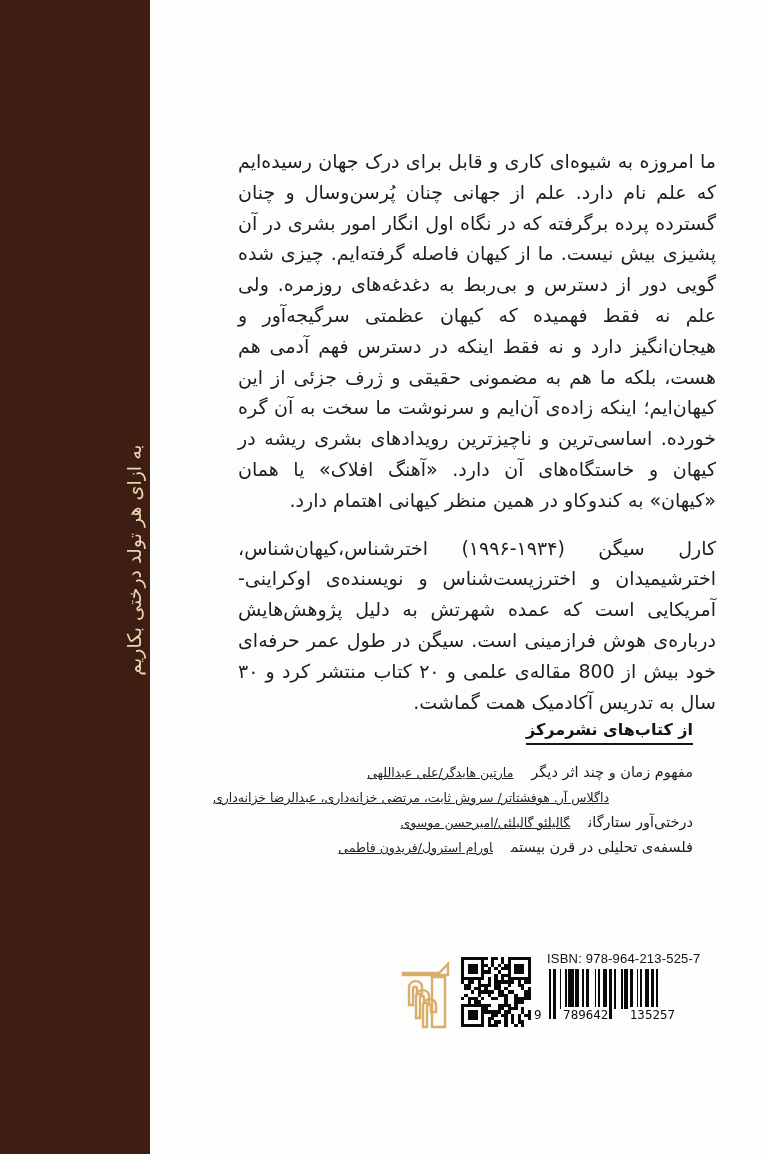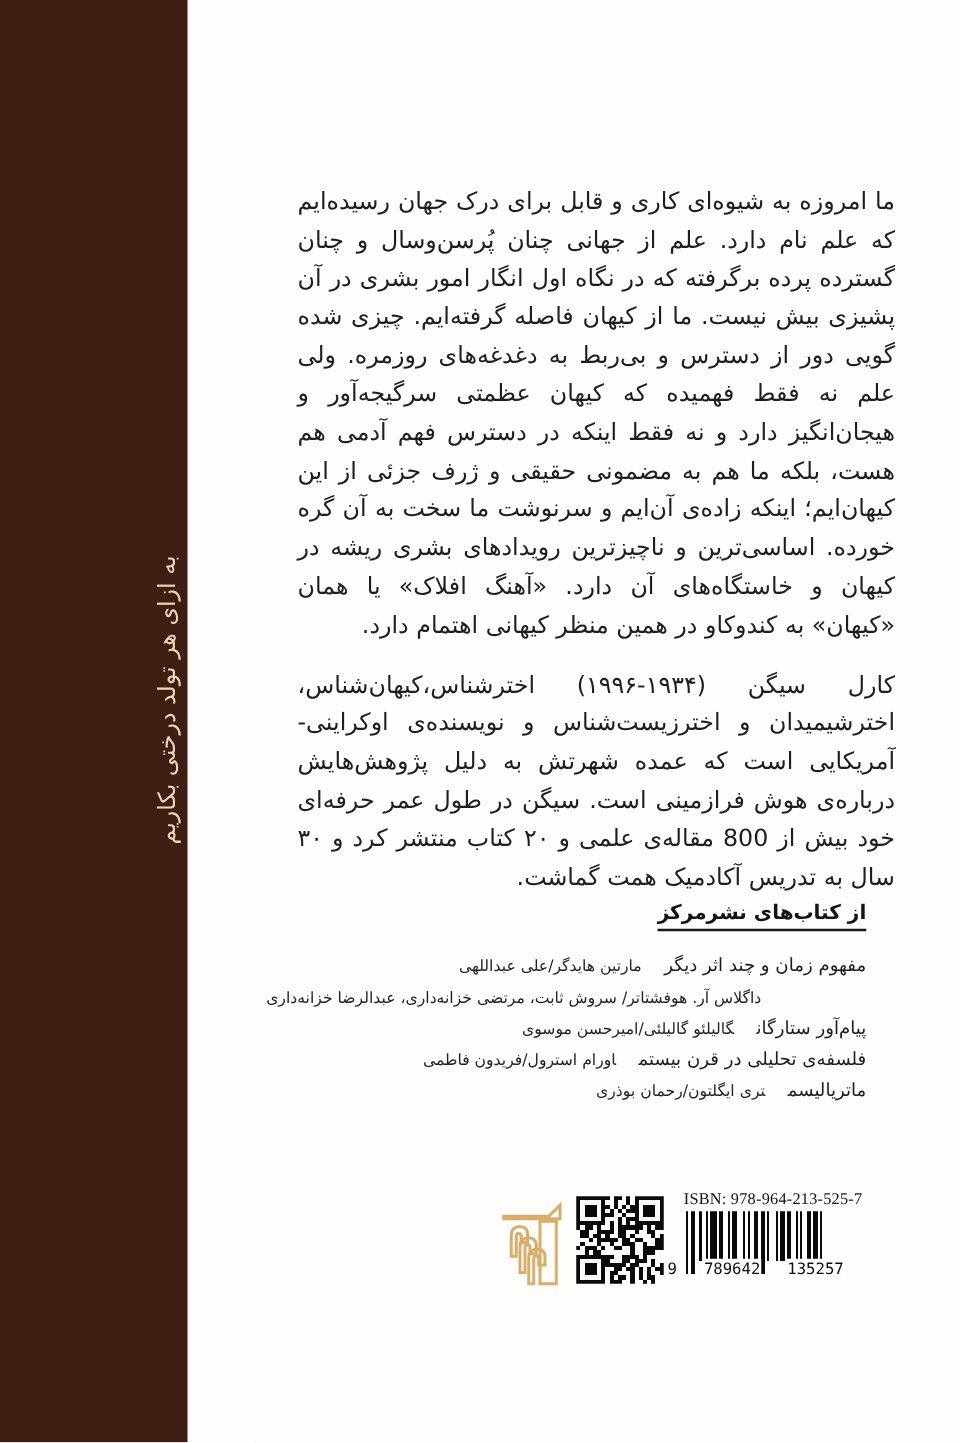--- a/index.html
+++ b/index.html
@@ -28,29 +28,29 @@
     position:absolute;right:75px;top:720px;direction:rtl;
     font-weight:bold;font-size:16px;color:#141414;
     border-bottom:2.5px solid #161616;padding-bottom:4px;
   }
   .book-list{
     position:absolute;right:75px;top:759px;width:540px;
     direction:rtl;text-align:right;color:#1c1c1c;
   }
   .book-row{height:25px;line-height:25px;white-space:nowrap;}
   .book-title{font-weight:normal;font-size:14.5px;}
-  .book-authors{font-size:12.5px;margin-right:18px;color:#222;}
+  .book-authors{font-size:12.5px;margin-right:18px;color:#222;text-decoration:underline;}
   .book-row.indent{padding-right:84px;}
   .book-row.indent .book-authors{margin-right:0;}
   
   .logo{position:absolute;left:399px;top:956px;}
   .qr{position:absolute;left:461px;top:957px;width:70px;height:70px;}
   .isbn-label{
     position:absolute;left:547px;top:951px;
-    font-family:Liberation Serif, serif;font-size:13px;color:#111;
+    font-family:Liberation Sans, sans-serif;font-size:13px;color:#111;
     letter-spacing:0.2px;white-space:nowrap;
   }
   .barcode{position:absolute;left:533px;top:969px;width:145px;height:52px;}
   .bc-digits{
     position:absolute;left:533px;top:1007px;width:143px;
     display:flex;justify-content:space-between;
     font-family:"DejaVu Sans Mono",monospace;font-size:12.5px;color:#0e0e0e;
   }
   .bc-digits span{background:#fff;padding:0 1px;}
   .price{
@@ -75,27 +75,24 @@
   <div class="books-heading">از کتاب‌های نشرمرکز</div>
 
   <div class="book-list">
     <div class="book-row">
       <span class="book-title">مفهوم زمان و چند اثر دیگر</span><span class="book-authors">مارتین هایدگر/علی عبداللهی</span>
     </div>
     <div class="book-row indent">
       <span class="book-authors">داگلاس آر. هوفشتاتر/ سروش ثابت، مرتضی خزانه‌داری، عبدالرضا خزانه‌داری</span>
     </div>
     <div class="book-row">
-      <span class="book-title">پیام‌آور ستارگان</span><span class="book-authors">گالیلئو گالیلئی/امیرحسن موسوی</span>
+      <span class="book-title">درختی‌آور ستارگان</span><span class="book-authors">گالیلئو گالیلئی/امیرحسن موسوی</span>
     </div>
     <div class="book-row">
       <span class="book-title">فلسفه‌ی تحلیلی در قرن بیستم</span><span class="book-authors">اورام استرول/فریدون فاطمی</span>
-    </div>
-    <div class="book-row">
-      <span class="book-title">ماتریالیسم</span><span class="book-authors">تری ایگلتون/رحمان بوذری</span>
     </div>
   </div>
 
   <div class="logo">
     <svg width="52" height="74" viewBox="0 0 52 74" fill="none">
       <g stroke="#d9ae6a" stroke-width="2.4" stroke-linejoin="miter">
         <path d="M4 17 h36 l9 -9 v11 h-45 z"></path>
         <path d="M33 21 h13 v50 h-13 z"></path>
         <path d="M10 32 c0 -9 13 -9 13 -1 v7 h-5 v-5 c0 -3 -4 -3 -4 0 v16 h-4 z"></path>
         <path d="M17 41 c0 -9 13 -9 13 -1 v7 h-5 v-5 c0 -3 -4 -3 -4 0 v20 h-4 z"></path>

